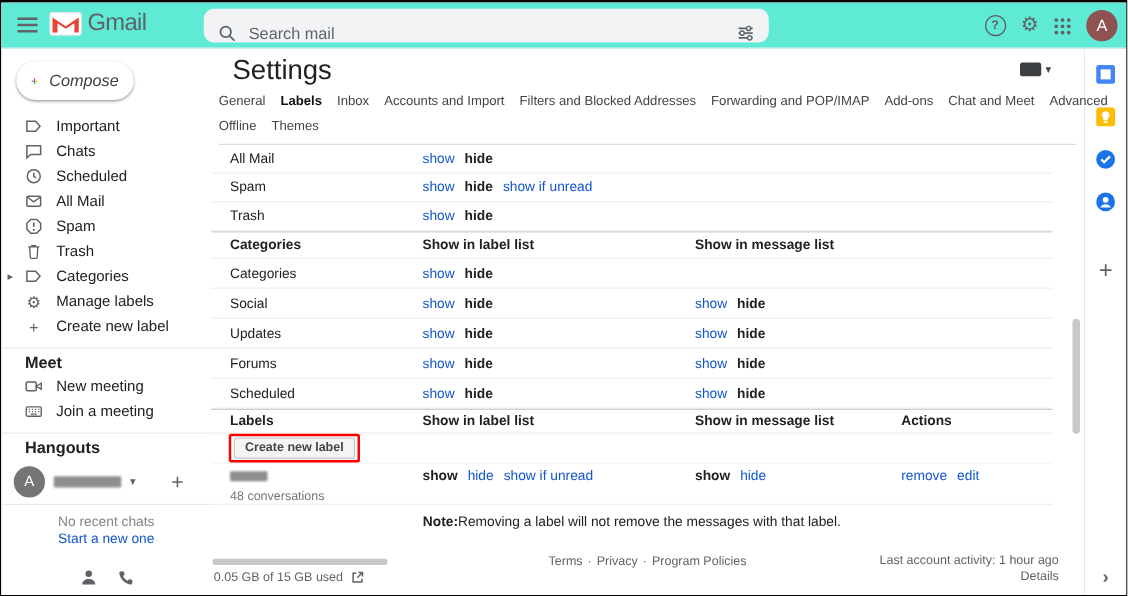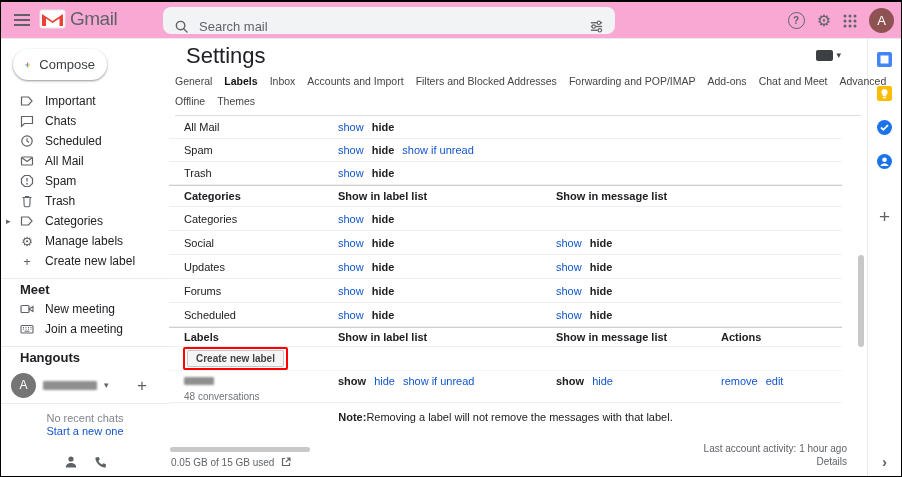--- a/index.html
+++ b/index.html
@@ -1,20 +1,20 @@
 <!DOCTYPE html>
 <html><head>
 <meta charset="utf-8">
 <style>
   *{margin:0;padding:0;box-sizing:border-box;}
   body{font-family:"Liberation Sans","DejaVu Sans",sans-serif;background:#fff;}
   .window{position:relative;width:902px;height:477px;border:1px solid #000;border-top:2px solid #000;background:#fff;overflow:hidden;}
 
   
-  .header{position:absolute;top:0;left:0;width:100%;height:37px;border-bottom:1px solid #e8eaed;background:#f9a8d4;z-index:5;}
+  .header{position:absolute;top:0;left:0;width:100%;height:37px;border-bottom:1px solid #e8eaed;background:#5eead4;z-index:5;}
   .hamburger{position:absolute;left:13px;top:12px;width:16px;height:12px;border-top:2px solid #5f6368;border-bottom:2px solid #5f6368;cursor:pointer;}
   .hamburger::after{content:"";display:block;margin-top:3px;border-top:2px solid #5f6368;}
   .logo{position:absolute;left:38px;top:6px;display:flex;align-items:center;gap:4px;}
   .logo-text{font-size:19px;color:#5f6368;letter-spacing:-.5px;}
   .search{position:absolute;left:162px;top:5px;width:452px;height:27px;background:#f1f3f4;border-radius:8px;display:flex;align-items:flex-end;padding:0 11px;gap:10px;}
   .search input{flex:1;border:none;background:transparent;outline:none;font-size:13px;color:#5f6368;font-family:inherit;}
   .search input::placeholder{color:#5f6368;opacity:1;}
   .header-right{position:absolute;right:7px;top:0;height:37px;display:flex;align-items:center;gap:12px;}
   .help-icon{width:17px;height:17px;border:1.5px solid #5f6368;border-radius:50%;color:#5f6368;font-size:10px;font-weight:bold;display:flex;align-items:center;justify-content:center;cursor:pointer;}
   .gear-glyph{font-size:16px;color:#5f6368;cursor:pointer;line-height:1;}
@@ -22,21 +22,21 @@
   .avatar{width:25px;height:25px;border-radius:50%;background:#8e5252;color:#fff;font-size:13px;display:flex;align-items:center;justify-content:center;cursor:pointer;}
 
   
   .side-panel{position:absolute;top:37px;right:0;width:34px;bottom:0;border-left:1px solid #e8eaed;background:#fff;display:flex;flex-direction:column;align-items:center;padding-top:12px;gap:17px;}
   .sp-icon{cursor:pointer;display:flex;}
   .sp-plus{font-size:19px;color:#5f6368;margin-top:20px;cursor:pointer;line-height:1;}
   .sp-chevron{position:absolute;bottom:7px;left:0;width:100%;text-align:center;font-size:15px;font-weight:bold;color:#5f6368;cursor:pointer;line-height:1;}
 
   
   .sidebar{position:absolute;left:0;top:37px;width:168px;bottom:0;background:#fff;}
-  .compose{margin:10px 0 0 12px;width:94px;height:31px;background:#fff;border-radius:16px;box-shadow:0 1px 2px rgba(0,0,0,.3),0 1px 3px rgba(0,0,0,.15);display:flex;align-items:center;gap:9px;padding:0 12px;cursor:pointer;}
+  .compose{margin:10px 0 0 12px;width:94px;height:31px;background:#fff;border-radius:16px;box-shadow:0 1px 2px rgba(0,0,0,.3),0 1px 3px rgba(0,0,0,.15);display:flex;align-items:center;gap:9px;padding:0 12px;cursor:pointer;font-style:italic;}
   .compose-label{font-size:13px;color:#3c4043;}
   .nav{margin-top:11px;}
   .nav-item{position:relative;height:20px;display:flex;align-items:center;gap:11px;padding-left:19px;font-size:12px;color:#202124;cursor:pointer;}
   .nav-item .ic{width:14px;display:flex;justify-content:center;align-items:center;}
   .glyph-ic{font-size:13px;color:#5f6368;width:14px;text-align:center;line-height:1;}
   .expander{position:absolute;left:5px;font-size:9px;color:#5f6368;cursor:pointer;}
   .sb-divider{border-top:1px solid #e8eaed;margin-top:7px;}
   .sb-header{font-size:13px;font-weight:bold;color:#202124;padding-left:19px;height:20px;display:flex;align-items:center;}
   .hang-row{display:flex;align-items:center;gap:7px;padding-left:10px;height:36px;position:relative;cursor:pointer;}
   .hang-avatar{width:25px;height:25px;border-radius:50%;background:#757575;color:#fff;font-size:12px;display:flex;align-items:center;justify-content:center;flex:0 0 25px;}
@@ -460,18 +460,21 @@
     <div class="storage">
       <span>0.05 GB of 15 GB used</span>
       <span style="display:flex;">
         <svg width="12" height="12" viewBox="0 0 12 12" fill="none" stroke="#5f6368" stroke-width="1.2">
             <path d="M5 2.5H2.5v7h7V7"></path>
             <path d="M6.8 2h3.2v3.2M10 2L5.8 6.2"></path>
           </svg>
       </span>
     </div>
 
+    <div class="terms">
+      <span>Terms</span><span class="sep">·</span><span>Privacy</span><span class="sep">·</span><span>Program Policies</span>
+    </div>
 
     <div class="last-act">Last account activity: 1 hour ago</div>
     <div class="details">Details</div>
   </div>
 
 </div>
 
 </body></html>

